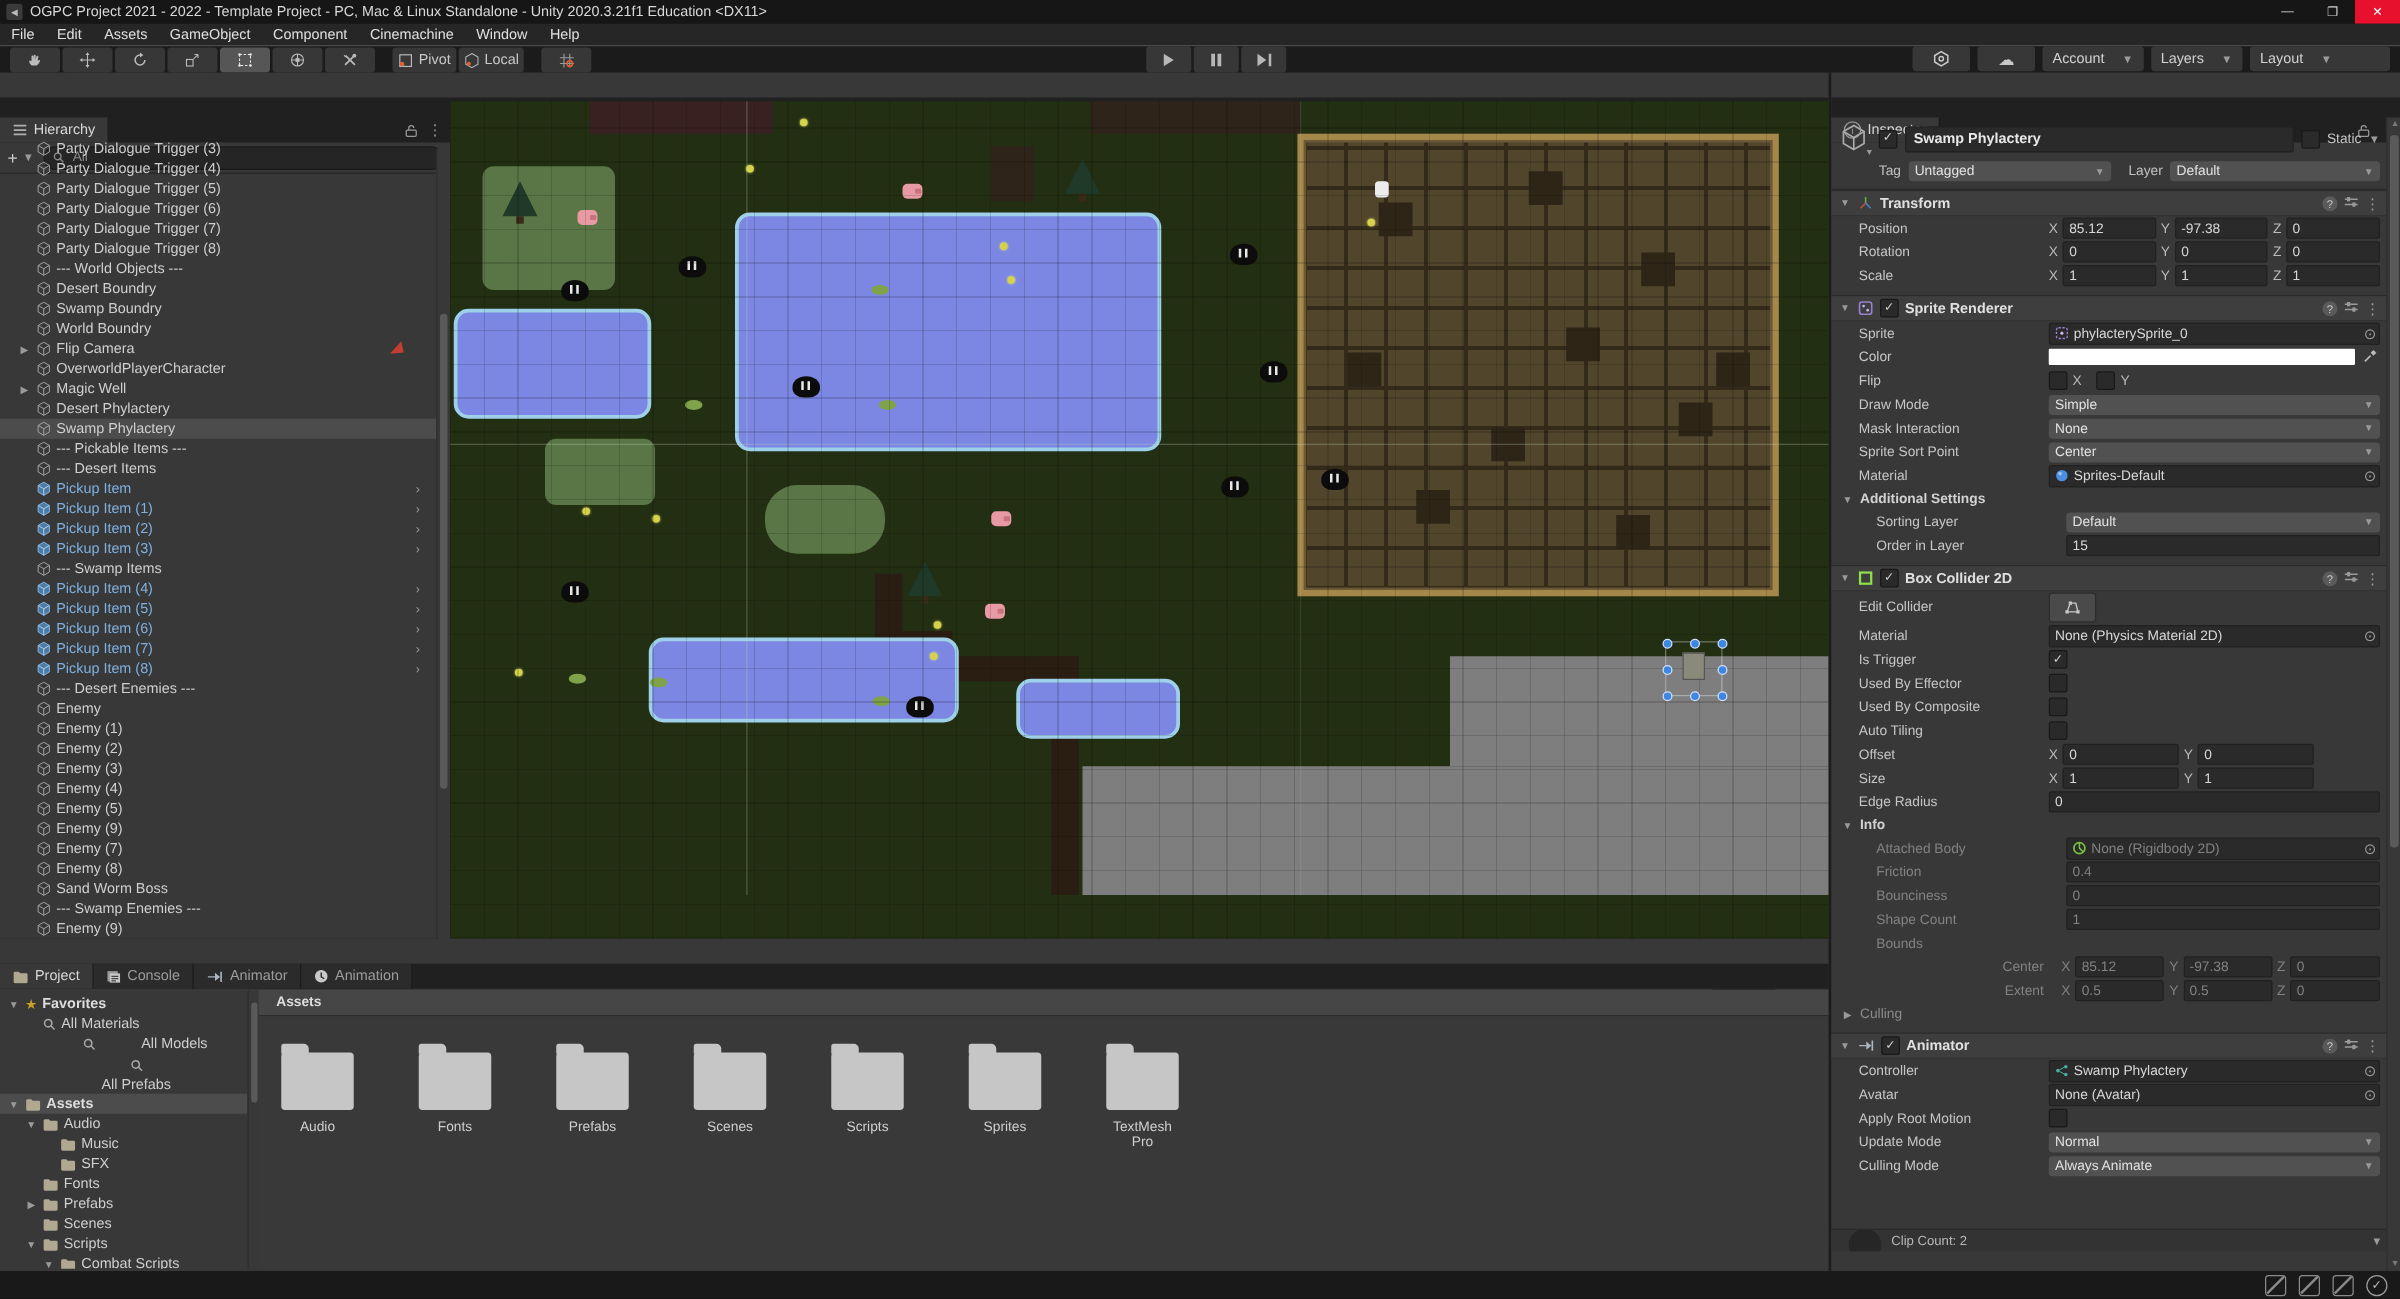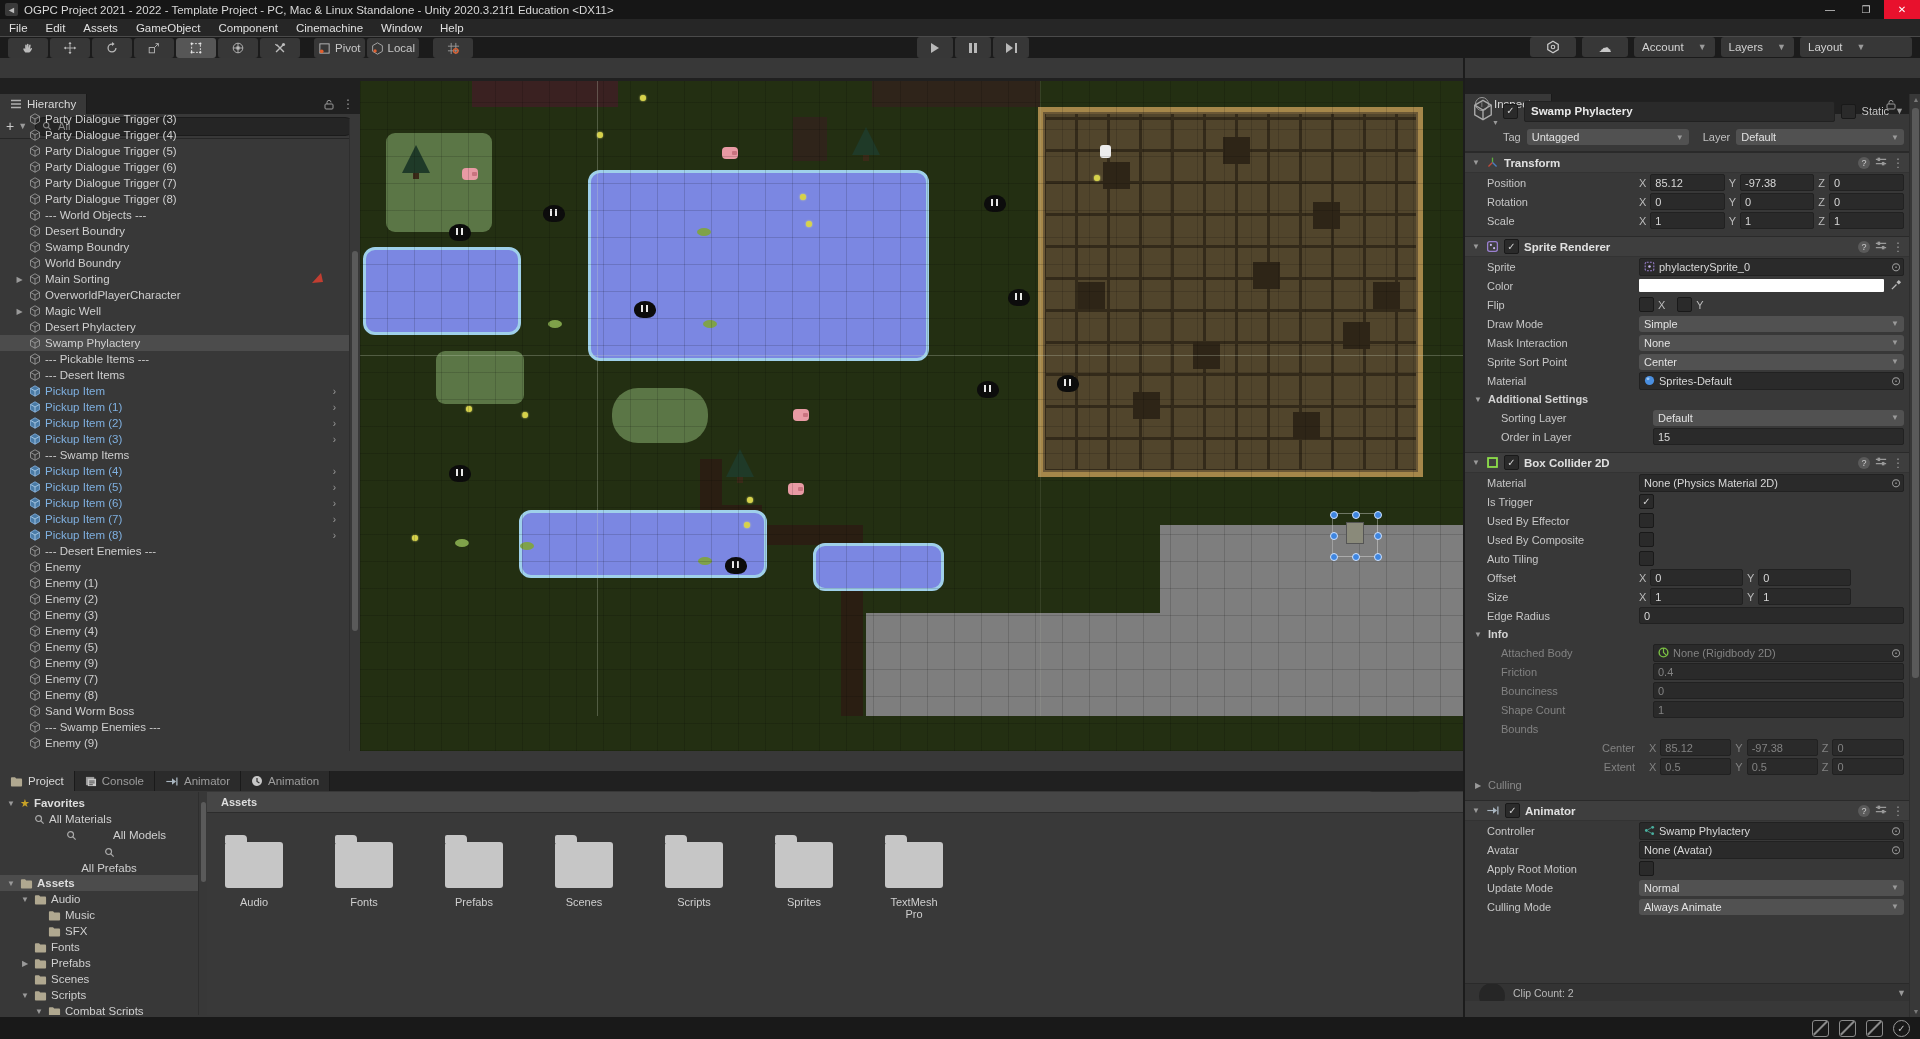--- a/index.html
+++ b/index.html
@@ -413,21 +413,21 @@
           <span class="hlabel">World Boundry</span>
         </div>
         <div class="hrow">
           <span class="exp">▶</span>
           <span style="display: inline-flex;">
             <svg width="12" height="12" viewBox="0 0 16 16">
               <path d="M8 1 14 4.5v7L8 15 2 11.5v-7z" fill="none" stroke="#aaa"></path>
               <path d="M2 4.5 8 8l6-3.5M8 8v7" fill="none" stroke="#aaa"></path>
             </svg>
           </span>
-          <span class="hlabel">Main Sorting</span>
+          <span class="hlabel">Flip Camera</span>
           <span class="badge"><svg width="13" height="12" viewBox="0 0 13 12">
               <path d="M1 11 10 1l2 9z" fill="#c23e31"></path>
             </svg></span>
         </div>
         <div class="hrow">
           <span class="exp"></span>
           <span style="display: inline-flex;">
             <svg width="12" height="12" viewBox="0 0 16 16">
               <path d="M8 1 14 4.5v7L8 15 2 11.5v-7z" fill="none" stroke="#aaa"></path>
               <path d="M2 4.5 8 8l6-3.5M8 8v7" fill="none" stroke="#aaa"></path>
@@ -1407,20 +1407,33 @@
               <span class="cb">✓</span>
               <span class="title">Box Collider 2D</span>
               <span class="hicon"><span style="width:12px;height:12px;border-radius:50%;background:#5a5a5a;color:#ccc;font-size:9px;display:inline-flex;align-items:center;justify-content:center;">?</span></span>
               <span class="hicon"><svg width="12" height="11" viewBox="0 0 14 12">
                   <path d="M1 3.5h12M1 8.5h12" stroke="#9a9a9a" stroke-width="1.3"></path>
                   <rect x="3" y="1.5" width="3" height="4" fill="#9a9a9a"></rect>
                   <rect x="8" y="6.5" width="3" height="4" fill="#9a9a9a"></rect>
                 </svg></span>
               <span class="kebab">⋮</span>
             </div>
+            <div class="irow" style="height: 26px;">
+              <span class="ilab">Edit Collider</span>
+              <div class="ictl">
+                <span class="ecbtn">
+                  <svg width="16" height="14" viewBox="0 0 18 16">
+                    <path d="M4 12 7 4h5l2 8z" fill="none" stroke="#c8c8c8" stroke-width="1.3"></path>
+                    <rect x="2.5" y="10.5" width="3" height="3" fill="#c8c8c8"></rect>
+                    <rect x="12.5" y="10.5" width="3" height="3" fill="#c8c8c8"></rect>
+                    <rect x="5.5" y="2.5" width="3" height="3" fill="#c8c8c8"></rect>
+                  </svg>
+                </span>
+              </div>
+            </div>
             <div class="irow">
               <span class="ilab">Material</span>
               <div class="ictl">
                 <span class="objf">
                   <span class="v">None (Physics Material 2D)</span>
                   <span class="pick">⊙</span>
                 </span>
               </div>
             </div>
             <div class="irow">

